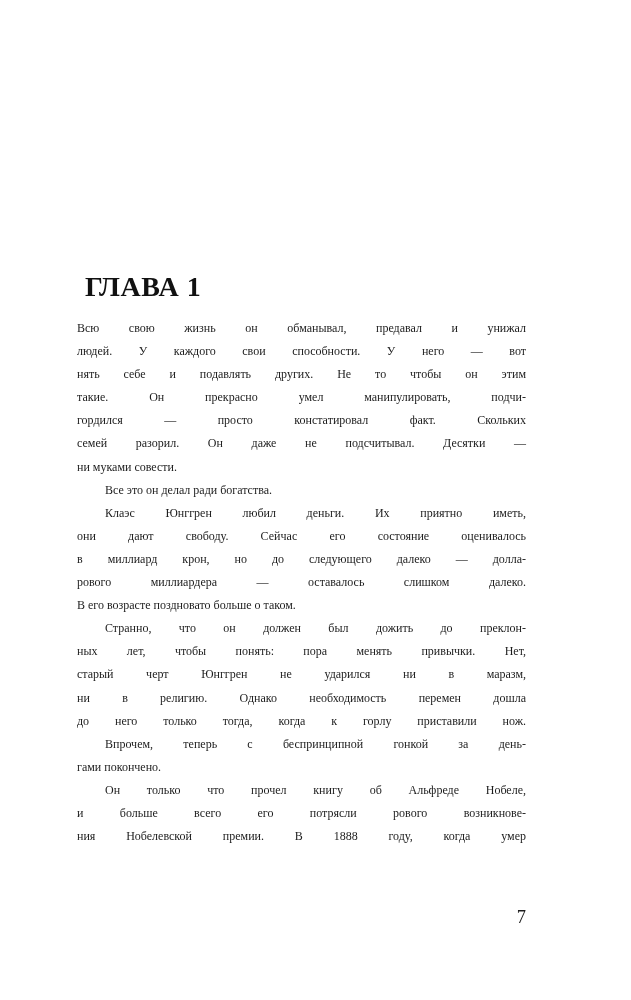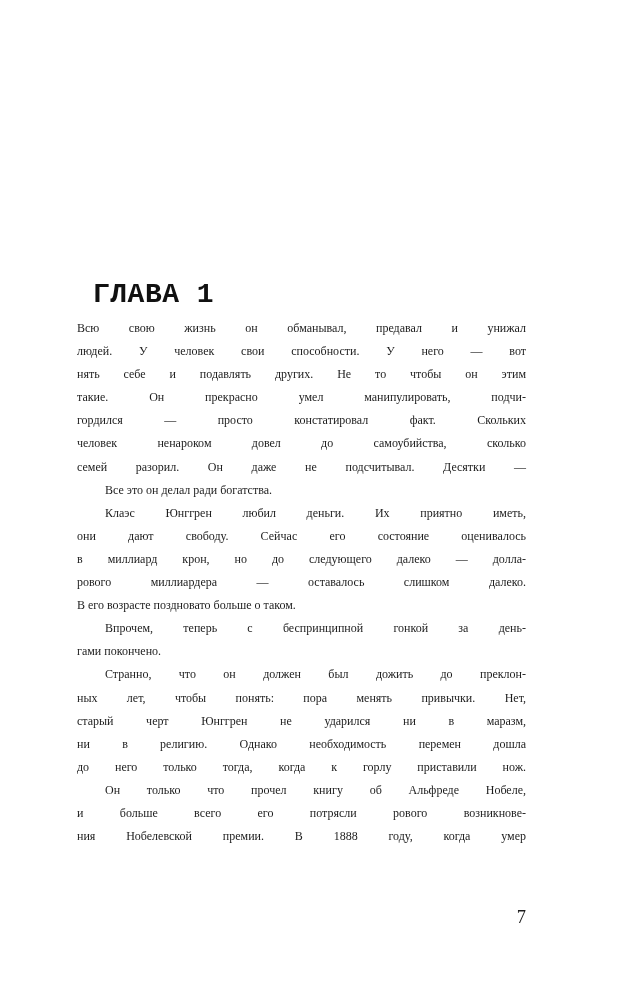--- a/index.html
+++ b/index.html
@@ -16,22 +16,22 @@
     position: relative;
     width: 631px;
     height: 1000px;
     background: #ffffff;
     overflow: hidden;
   }
   .chapter-title {
     position: absolute;
     left: 77px;
     top: 265px;
-    margin: 16px;
-    font-family: Liberation Mono, monospace;
+    margin: 8px;
+    font-family: Liberation Serif, serif;
     font-weight: 700;
     font-size: 28px;
     line-height: 28px;
     letter-spacing: 0.5px;
     color: #111111;
   }
   .body-text {
     position: absolute;
     left: 77px;
     top: 317px;
@@ -74,51 +74,51 @@
 <body>
 
 <div class="page">
 
   <h1 class="chapter-title">ГЛАВА 1</h1>
 
   <div class="body-text">
 
     <div class="para">
       <p class="ln j">Всю свою жизнь он обманывал, предавал и унижал</p>
-      <p class="ln j">людей. У человек свои способности. У него — вот</p>
+      <p class="ln j">людей. У каждого свои способности. У него — вот</p>
       <p class="ln j">нять себе и подавлять других. Не то чтобы он этим</p>
       <p class="ln j">такие. Он прекрасно умел манипулировать, подчи-</p>
       <p class="ln j">гордился — просто констатировал факт. Скольких</p>
-      <p class="ln j">человек ненароком довел до самоубийства, сколько</p>
       <p class="ln j">семей разорил. Он даже не подсчитывал. Десятки —</p>
+      <p class="ln">ни муками совести.</p>
     </div>
 
     <div class="para">
       <p class="ln in">Все это он делал ради богатства.</p>
     </div>
 
     <div class="para">
       <p class="ln j in">Клаэс Юнггрен любил деньги. Их приятно иметь,</p>
       <p class="ln j">они дают свободу. Сейчас его состояние оценивалось</p>
       <p class="ln j">в миллиард крон, но до следующего далеко — долла-</p>
       <p class="ln j">рового миллиардера — оставалось слишком далеко.</p>
       <p class="ln">В его возрасте поздновато больше о таком.</p>
     </div>
 
     <div class="para">
-      <p class="ln j in">Впрочем, теперь с беспринципной гонкой за день-</p>
-      <p class="ln">гами покончено.</p>
-    </div>
-
-    <div class="para">
       <p class="ln j in">Странно, что он должен был дожить до преклон-</p>
       <p class="ln j">ных лет, чтобы понять: пора менять привычки. Нет,</p>
       <p class="ln j">старый черт Юнггрен не ударился ни в маразм,</p>
       <p class="ln j">ни в религию. Однако необходимость перемен дошла</p>
       <p class="ln j">до него только тогда, когда к горлу приставили нож.</p>
+    </div>
+
+    <div class="para">
+      <p class="ln j in">Впрочем, теперь с беспринципной гонкой за день-</p>
+      <p class="ln">гами покончено.</p>
     </div>
 
     <div class="para">
       <p class="ln j in">Он только что прочел книгу об Альфреде Нобеле,</p>
       <p class="ln j">и больше всего его потрясли рового возникнове-</p>
       <p class="ln j">ния Нобелевской премии. В 1888 году, когда умер</p>
     </div>
 
   </div>
 

